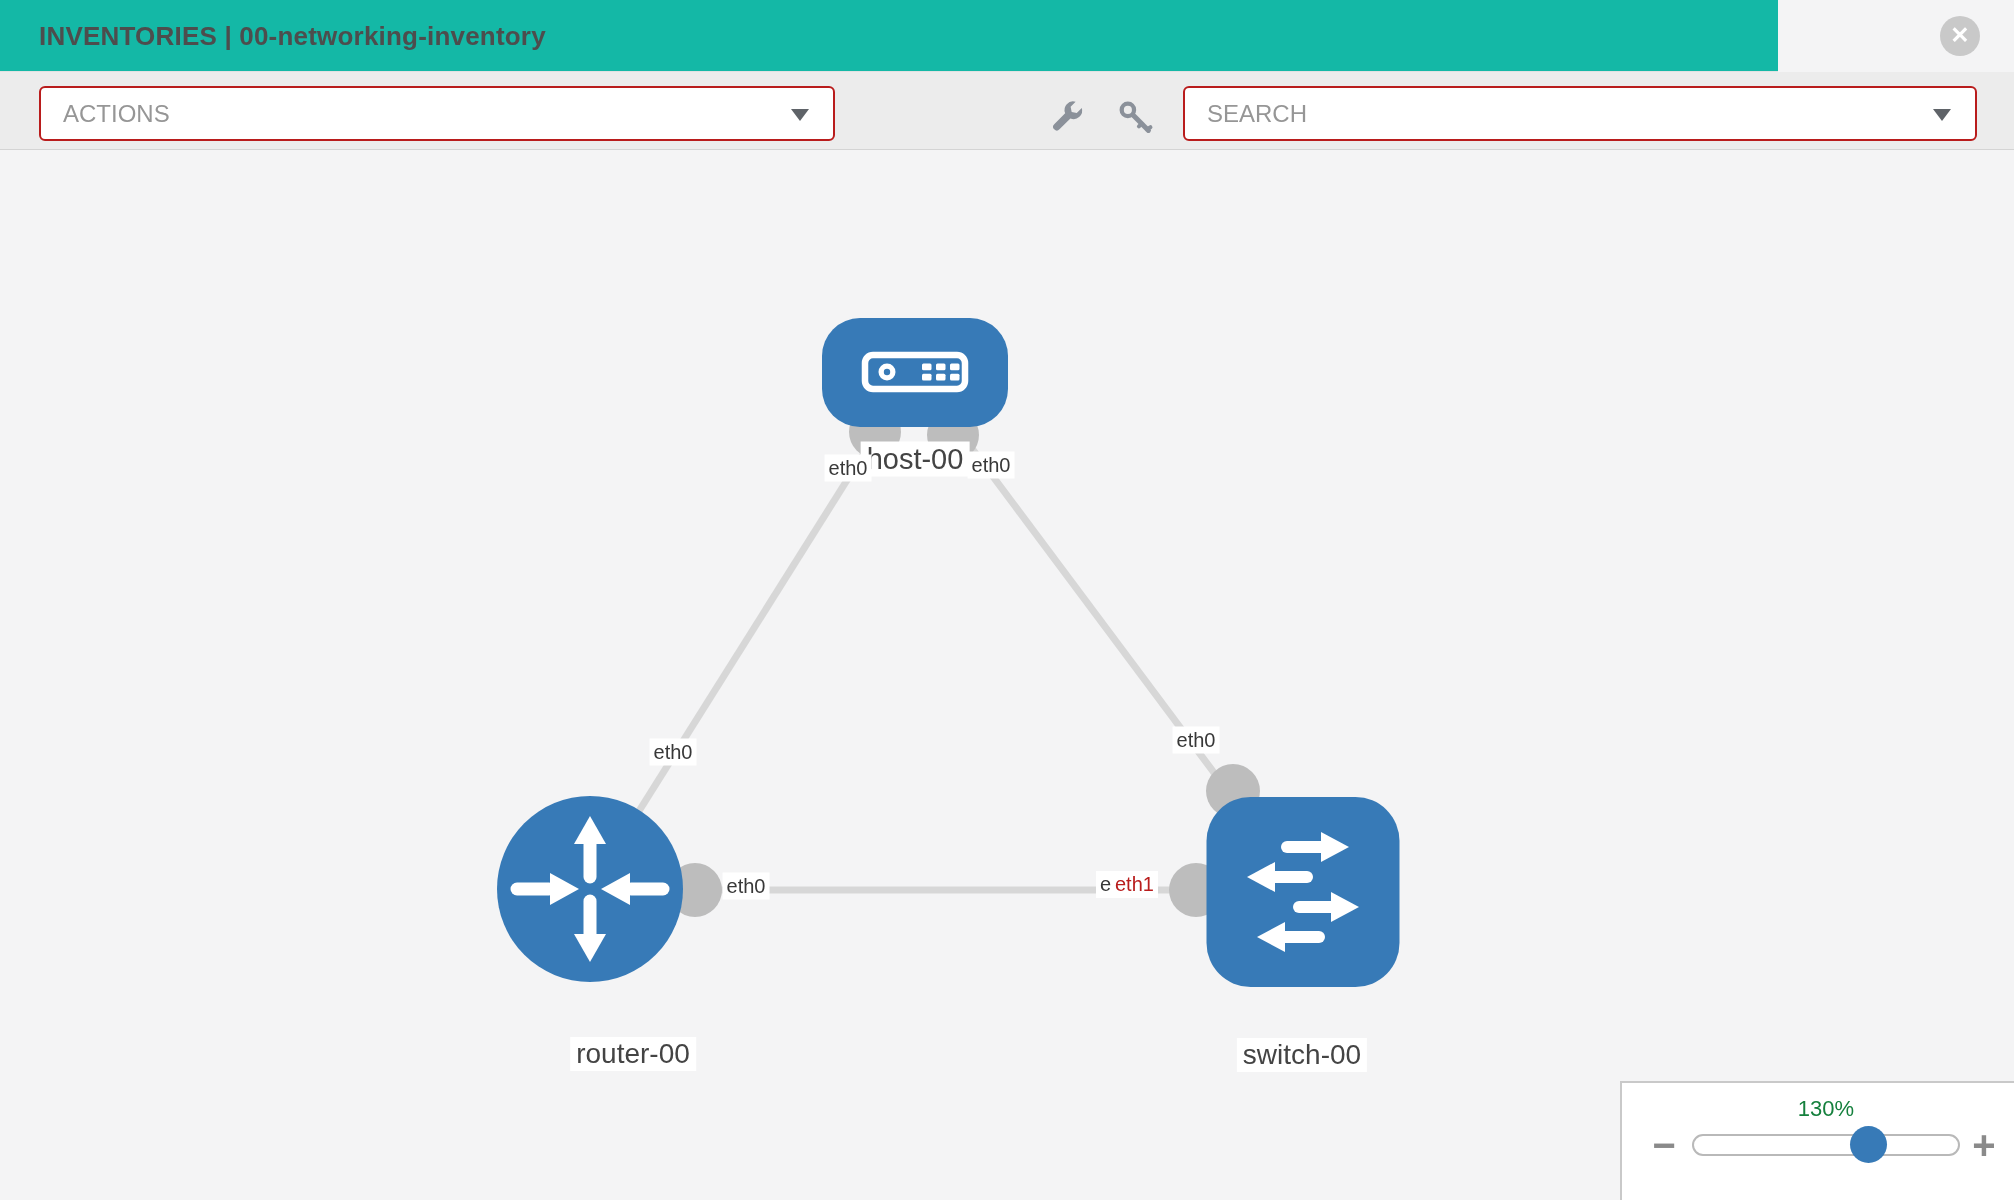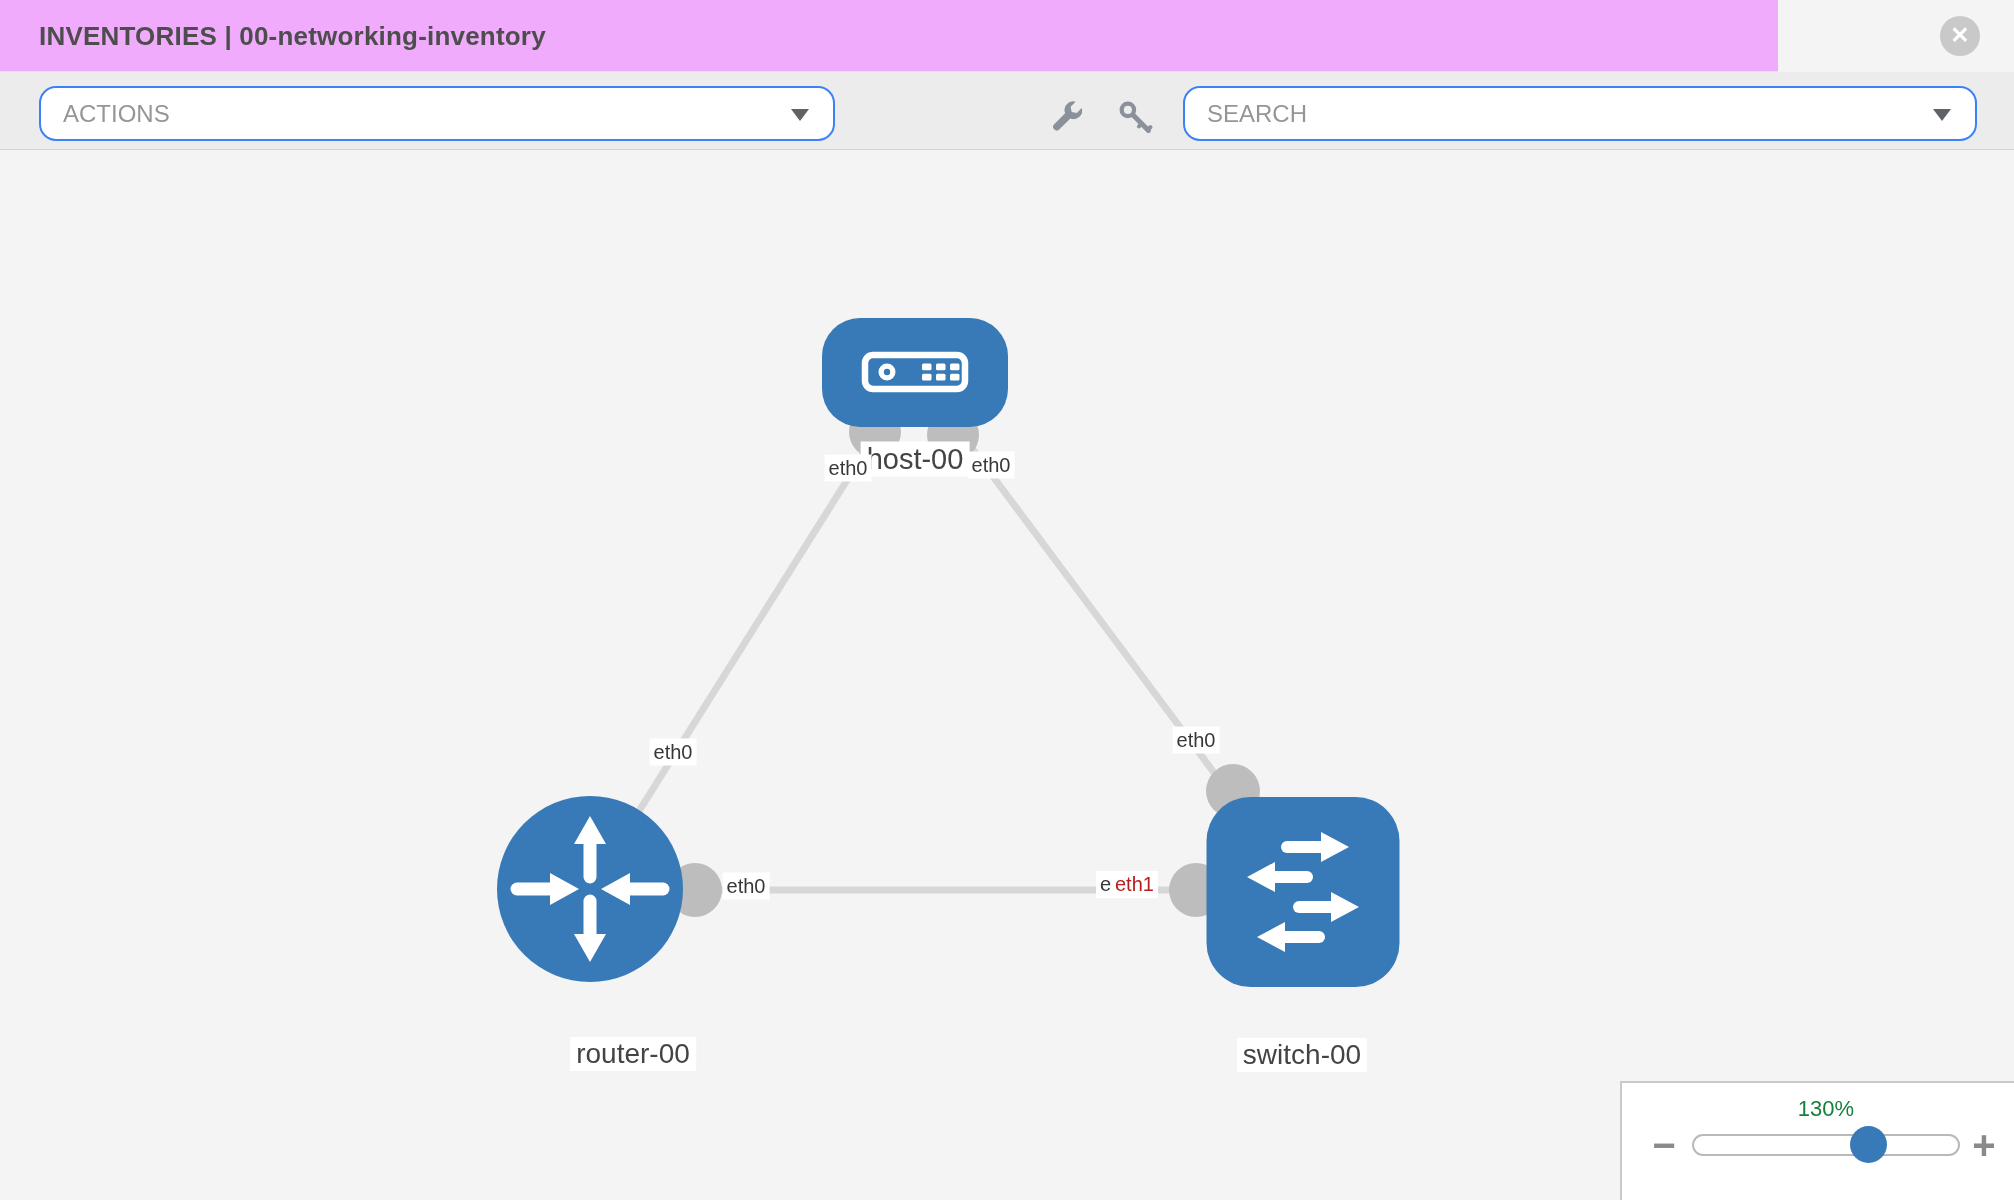--- a/index.html
+++ b/index.html
@@ -1,33 +1,33 @@
 <!DOCTYPE html>
 <html><head>
 <meta charset="utf-8">
 <style>
   * { margin:0; padding:0; box-sizing:border-box; }
   html,body { width:2014px; height:1200px; overflow:hidden;
     font-family:"Liberation Sans","DejaVu Sans",sans-serif; background:#f4f4f5; }
 
   
-  .header { position:relative; width:1778px; height:72px; background:#f0abfc;
+  .header { position:relative; width:1778px; height:72px; background:#14b8a6;
     border-bottom:1px solid #e2e2e2; }
   .page-title { position:absolute; left:39px; top:0; line-height:72px;
     font-size:26px; font-weight:bold; color:#4d4d4d; letter-spacing:0.2px; }
   .close-btn { position:absolute; left:1940px; top:16px; width:40px; height:40px;
     border-radius:50%; background:#c9c9c9; border:none; cursor:pointer;
     color:#ffffff; font-size:23px; font-weight:bold; line-height:40px; text-align:center; }
   .close-btn span { display:block; transform:translateY(-1px); }
 
   
   .toolbar { position:relative; width:2014px; height:78px; background:#ececec;
     border-bottom:1px solid #d4d4d4; }
   .dropdown { position:absolute; top:14px; height:55px; background:#ffffff;
-    border:2px solid #3b82f6; border-radius:17px; cursor:pointer; }
+    border:2px solid #b91c1c; border-radius:6px; cursor:pointer; }
   .dropdown .dd-label { position:absolute; left:22px; top:0; line-height:51px;
     font-size:24px; color:#969696; }
   .caret { position:absolute; right:24px; top:21px; width:0; height:0;
     border-left:9px solid transparent; border-right:9px solid transparent;
     border-top:12px solid #5f6368; }
   .dd-actions { left:39px; width:796px; }
   .dd-search  { left:1183px; width:794px;text-align:right; }
   .tool-btn { position:absolute; top:24px; width:44px; height:44px; border:none;
     background:transparent; cursor:pointer; }
   .tool-wrench { left:1046px; }

